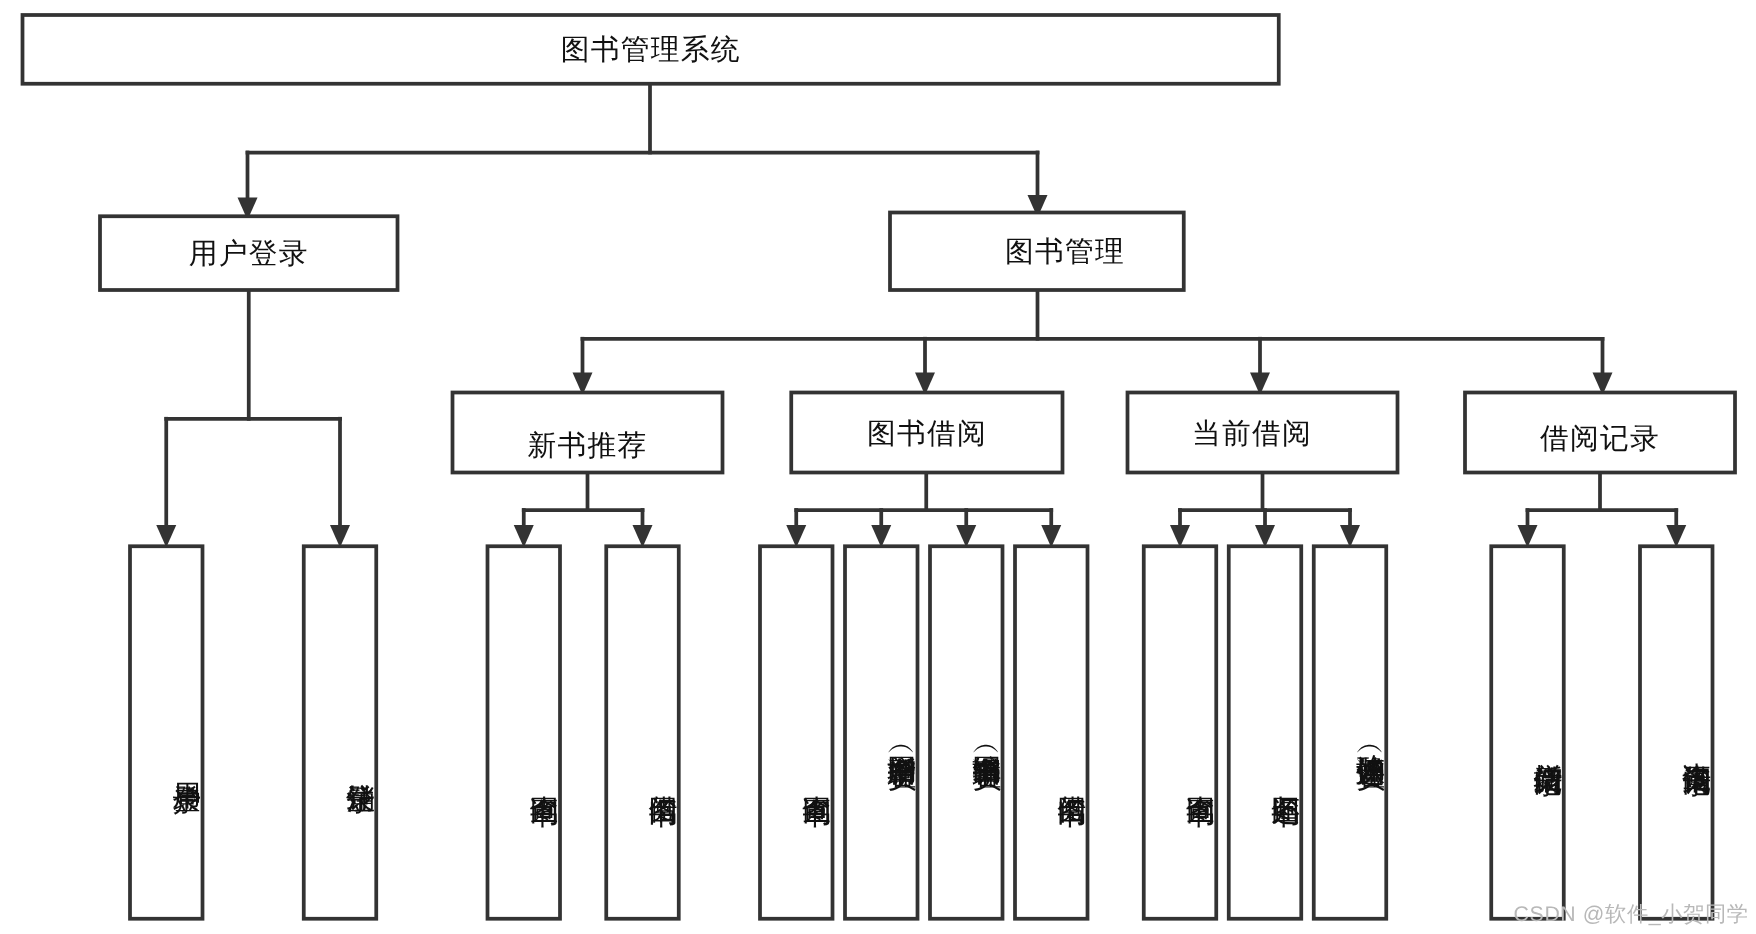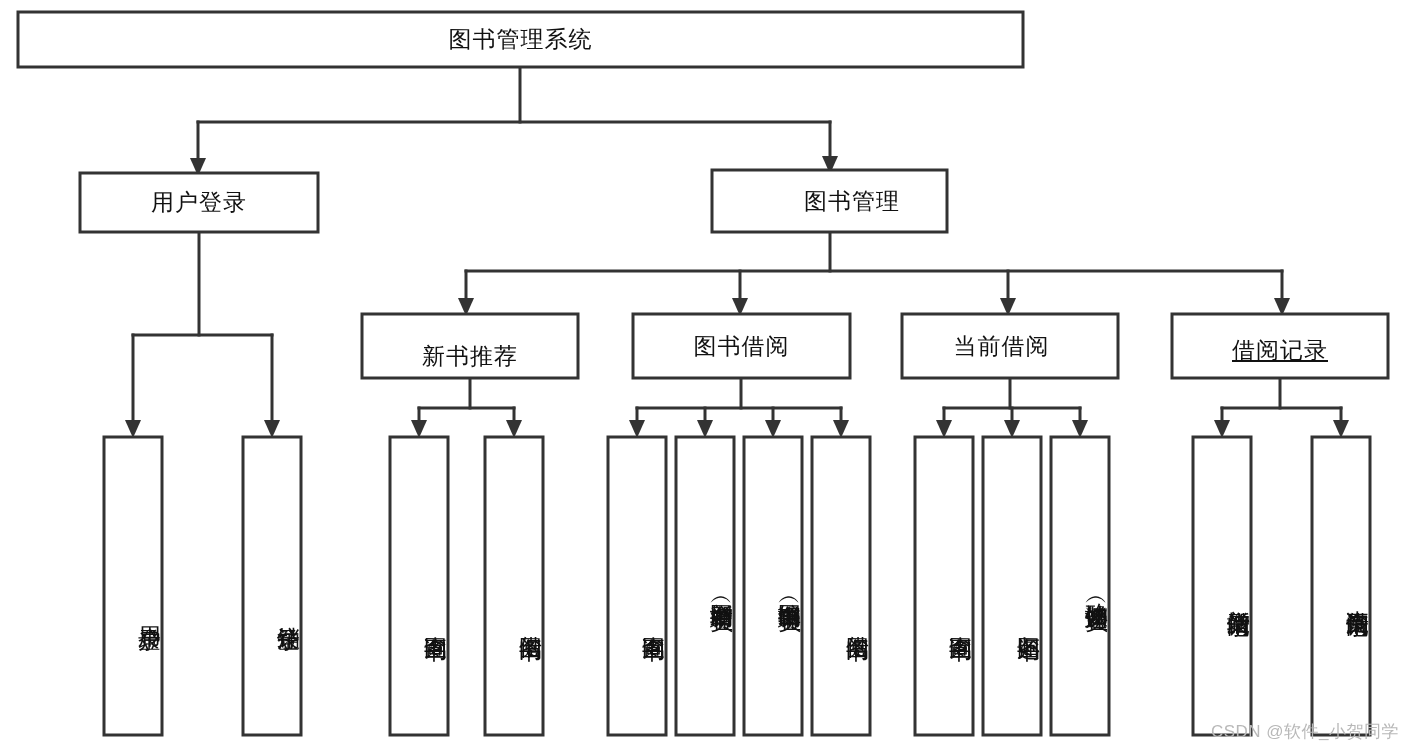--- a/index.html
+++ b/index.html
@@ -134,21 +134,21 @@
   </svg>
 
   <div class="htext" style="left:18px;top:12px;width:1005px;height:55px;border-radius:13px;">图书管理系统</div>
 
   <div class="htext" style="left:80px;top:173px;width:238px;height:59px;">用户登录</div>
   <div class="htext" style="left:712px;top:170px;width:280px;height:62px;">图书管理</div>
 
   <div class="htext" style="left:362px;top:314px;width:216px;height:84px;">新书推荐</div>
   <div class="htext" style="left:633px;top:314px;width:217px;height:64px;text-align:center;">图书借阅</div>
   <div class="htext" style="left:902px;top:314px;width:199px;height:64px;">当前借阅</div>
-  <div class="htext" style="left:1172px;top:314px;width:216px;height:72px;text-decoration:underline;">借阅记录</div>
+  <div class="htext" style="left:1172px;top:314px;width:216px;height:72px;">借阅记录</div>
 
   <div class="vtext" style="left:104px;top:485px;width:58px;height:250px;">用户登录</div>
   <div class="vtext" style="left:243px;top:485px;width:58px;height:250px;">注销登录</div>
   <div class="vtext" style="left:390px;top:505px;width:58px;height:230px;">查询图书</div>
   <div class="vtext" style="left:485px;top:505px;width:58px;height:230px;">借阅图书</div>
   <div class="vtext" style="left:608px;top:505px;width:58px;height:230px;">查询图书</div>
   <div class="vtext" style="left:676px;top:444px;width:58px;height:290px;">新增图书（管理员）</div>
   <div class="vtext" style="left:744px;top:444px;width:58px;height:290px;">编辑图书（管理员）</div>
   <div class="vtext" style="left:812px;top:505px;width:58px;height:230px;">借阅图书</div>
   <div class="vtext" style="left:915px;top:505px;width:58px;height:230px;">查询图书</div>

